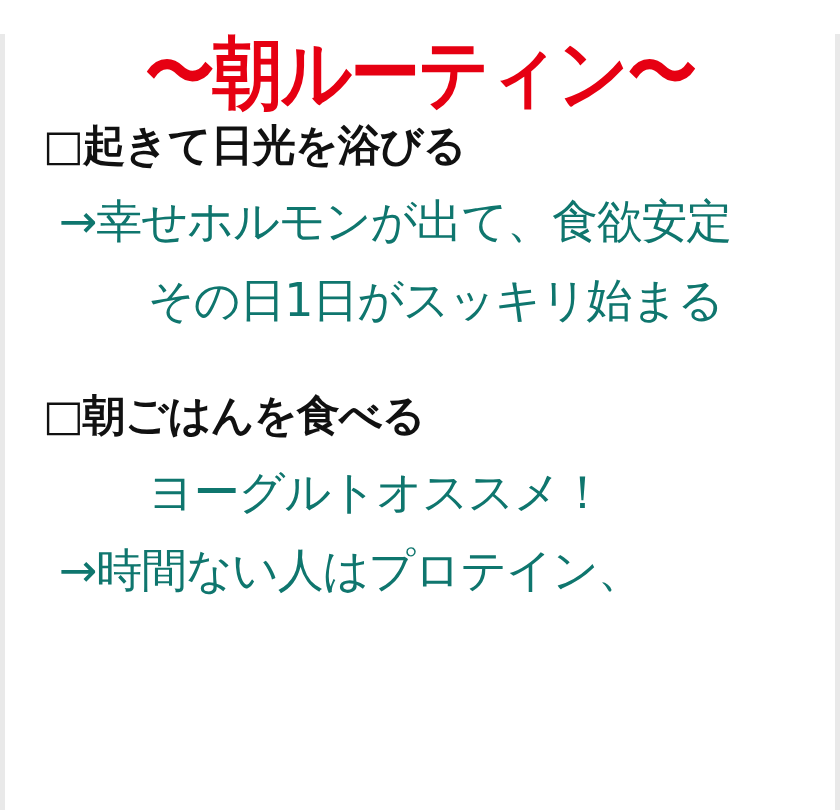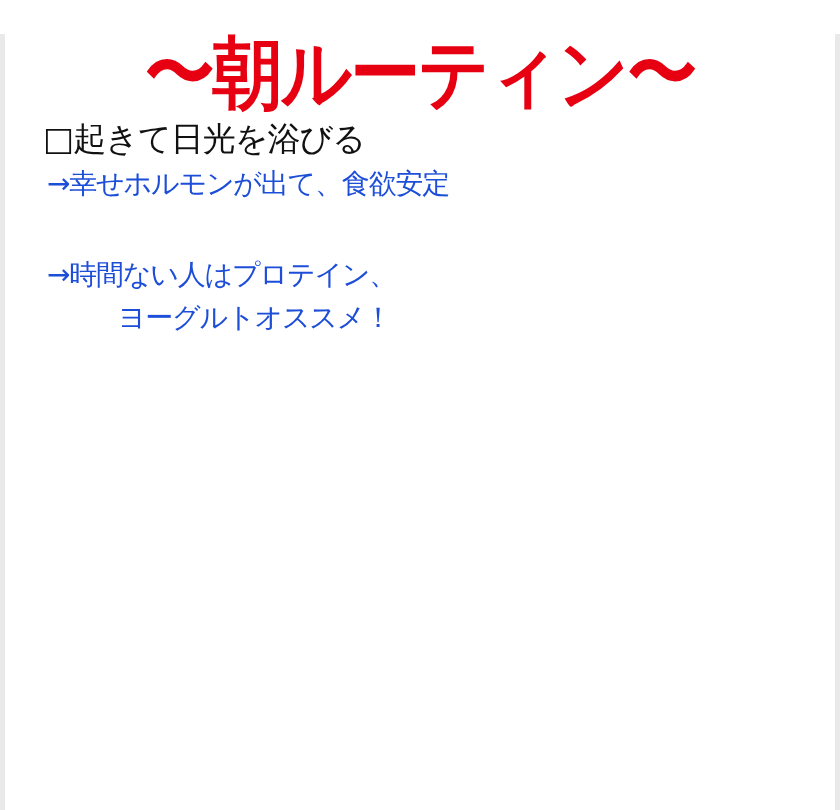--- a/index.html
+++ b/index.html
@@ -35,62 +35,64 @@
     white-space: nowrap;
     transform: scaleY(1.12);
     transform-origin: center top;
   }
   .block {
     margin: 0 0 6px 0;
   }
   .heading {
     color: #111111;
     font-family: "DejaVu Sans", "Liberation Sans", sans-serif;
-    font-weight: normal;
-    font-size: 33px;
+    font-weight: bold;
+    font-size: 43px;
     line-height: 1.28;
     letter-spacing: -1px;
     white-space: nowrap;
     margin: 0;
     padding: 0 0 0 4px;
   }
   .detail {
-    color: #1d4ed8;
+    color: #0f766e;
     font-family: "DejaVu Sans", "Liberation Sans", sans-serif;
     font-weight: normal;
-    font-size: 28px;
+    font-size: 46px;
     line-height: 1.32;
     letter-spacing: -1.2px;
     white-space: nowrap;
-    margin: 4px;
+    margin: 16px;
     padding: 2px 0 0 4px;
   }
   .detail.indented {
     padding-left: 48px;
   }
   .gap-md { height: 14px; }
 </style>
 </head>
 <body>
 
 <div class="page">
 
   <div class="title">〜朝ルーティン〜</div>
 
   <div class="block">
     <div class="heading">□起きて日光を浴びる</div>
     <div class="detail">→幸せホルモンが出て、食欲安定</div>
+    <div class="detail indented">　その日1日がスッキリ始まる</div>
   </div>
 
   <div class="gap-md"></div>
 
 
   <div class="gap-md"></div>
 
 
   <div class="gap-md"></div>
 
   <div class="block">
+    <div class="heading">□朝ごはんを食べる</div>
+    <div class="detail indented">　ヨーグルトオススメ！</div>
     <div class="detail">→時間ない人はプロテイン、</div>
-    <div class="detail indented">　ヨーグルトオススメ！</div>
   </div>
 
 </div>
 
 </body></html>

